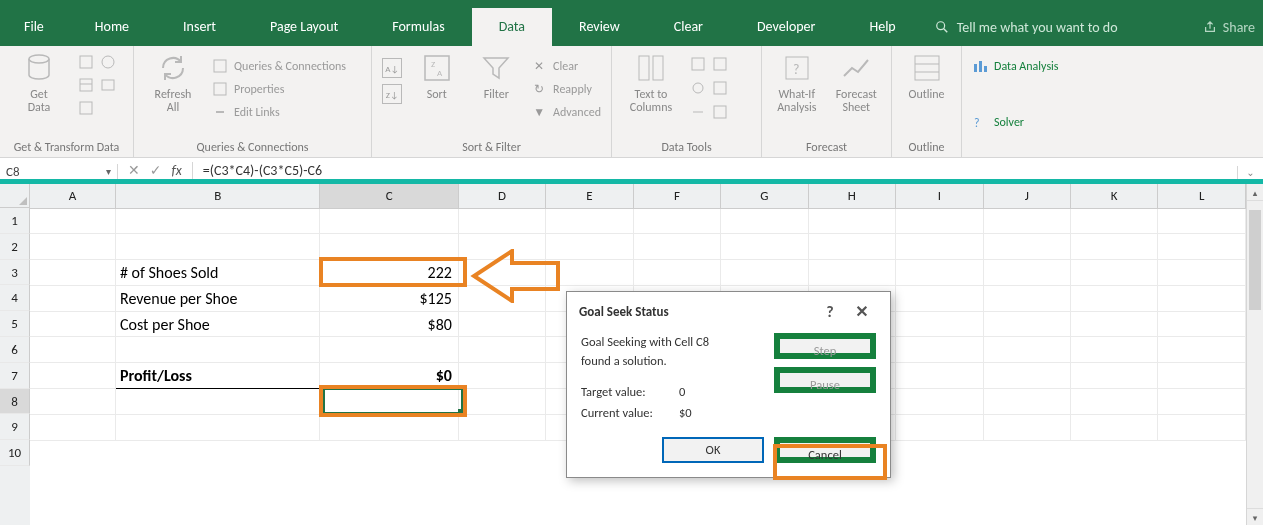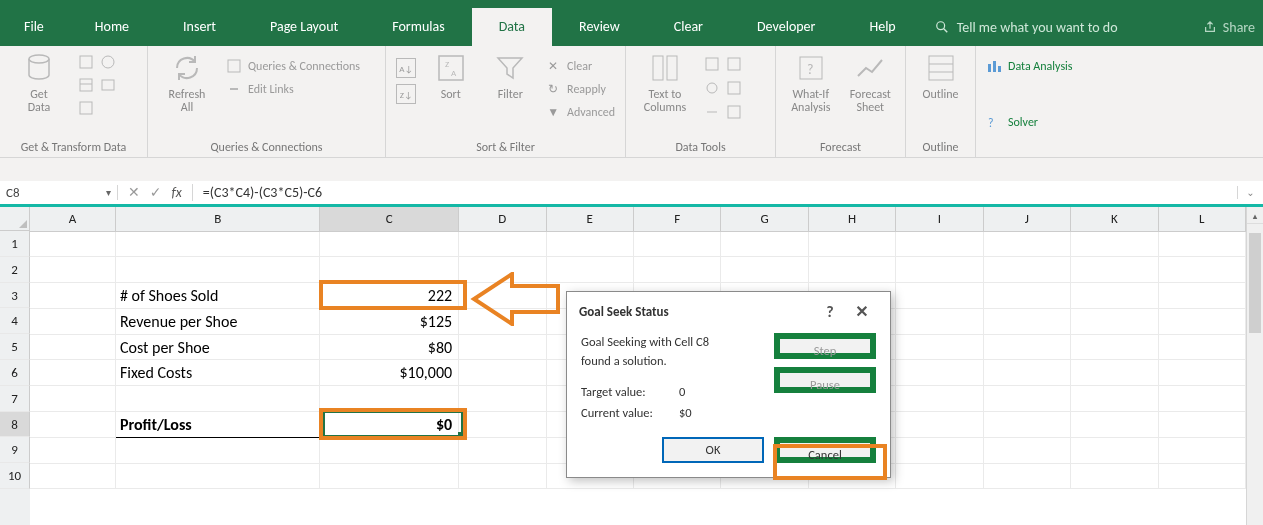--- a/index.html
+++ b/index.html
@@ -113,24 +113,23 @@
   .smallstack .row .mini { width: 16px; height: 16px; display:inline-flex; align-items:center; justify-content:center;}
   .strong { color: #15803d; gap: 36px; }
   .grey { color: #9a9a9a; }
 
   svg { display: block; }
 
   
   .fxbar {
     height: 26px;
     background: #ffffff;
-    border-bottom: 3px solid #14b8a6;
-    display: flex;
-    align-items: center;
-    margin-top: 23px;
+    border-bottom: 5px solid #14b8a6;
+    display: flex;
+    align-items: flex-end;
   }
   .namebox {
     width: 118px;
     border-right: 1px solid #d6d6d6;
     display: flex;
     align-items: center;
     padding: 0 6px;
     font-size: 13px;
     color: #444;
   }
@@ -375,21 +374,21 @@
   <div class="share">
     <svg width="14" height="14" viewBox="0 0 16 16">
         <path d="M3 8v5h10V8M8 2v8M5 5l3-3 3 3" fill="none" stroke="#cfe8d9" stroke-width="1.4"></path>
       </svg>
     <span>Share</span>
   </div>
 </div>
 
 <div class="ribbon">
 
-  <div class="group" style="width:148px">
+  <div class="group" style="width:134px">
     <div class="group-body">
       <div class="bigbtn">
         <svg class="ico" viewBox="0 0 32 32">
             <ellipse cx="16" cy="7" rx="10" ry="4" fill="none" stroke="#b9b9b9" stroke-width="1.5"></ellipse>
             <path d="M6 7v16c0 2.2 4.5 4 10 4s10-1.8 10-4V7" fill="none" stroke="#b9b9b9" stroke-width="1.5"></path>
           </svg>
         <span style="white-space:pre-line">Get
 Data</span>
       </div>
       <div class="smallstack">
@@ -441,20 +440,28 @@
 All</span>
       </div>
       <div class="smallstack" style="margin-top:4px">
         <div class="row grey">
             <span class="mini">
               <svg width="16" height="16" viewBox="0 0 16 16">
                 <rect x="2" y="2" width="12" height="12" fill="none" stroke="#b9b9b9"></rect>
               </svg>
             </span>
             <span>Queries &amp; Connections</span>
+          </div>
+        <div class="row grey">
+            <span class="mini">
+              <svg width="16" height="16" viewBox="0 0 16 16">
+                <rect x="2" y="2" width="12" height="12" fill="none" stroke="#b9b9b9"></rect>
+              </svg>
+            </span>
+            <span>Properties</span>
           </div>
         <div class="row grey">
             <span class="mini">
               <svg width="16" height="16" viewBox="0 0 16 16">
                 <path d="M4 8h8" stroke="#b9b9b9" stroke-width="2"></path>
               </svg>
             </span>
             <span>Edit Links</span>
           </div>
       </div>
@@ -739,34 +746,20 @@
             <td></td>
             <td></td>
             <td></td>
             <td></td>
             <td></td>
             <td></td>
             <td></td>
           </tr>
       <tr>
             <td></td>
-            <td>Fixed Costs</td>
-            <td class="right">$10,000</td>
-            <td></td>
-            <td></td>
-            <td></td>
-            <td></td>
-            <td></td>
-            <td></td>
-            <td></td>
-            <td></td>
-            <td></td>
-          </tr>
-      <tr>
-            <td></td>
             <td></td>
             <td></td>
             <td></td>
             <td></td>
             <td></td>
             <td></td>
             <td></td>
             <td></td>
             <td></td>
             <td></td>

